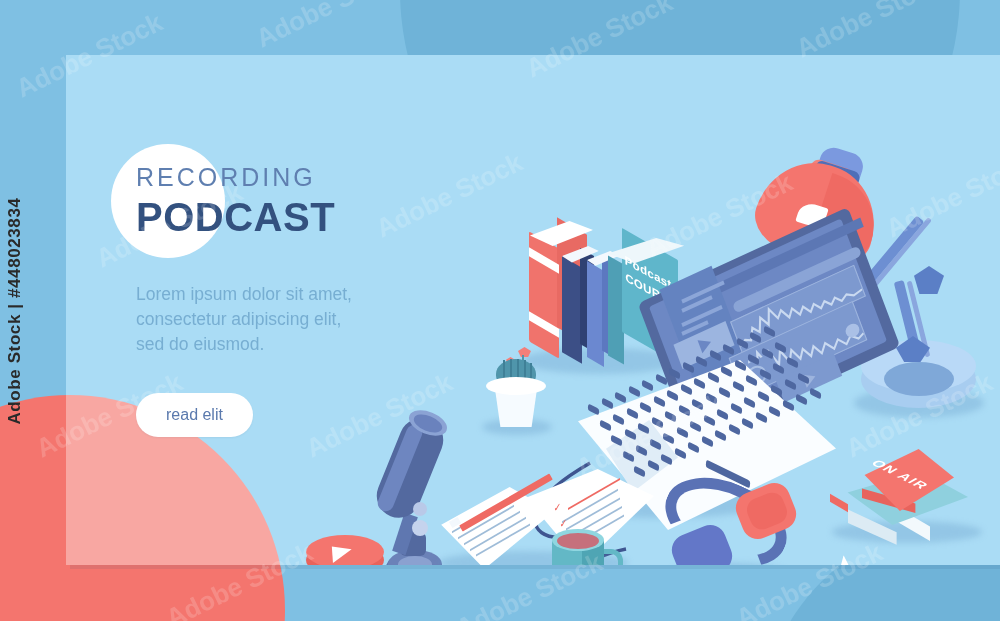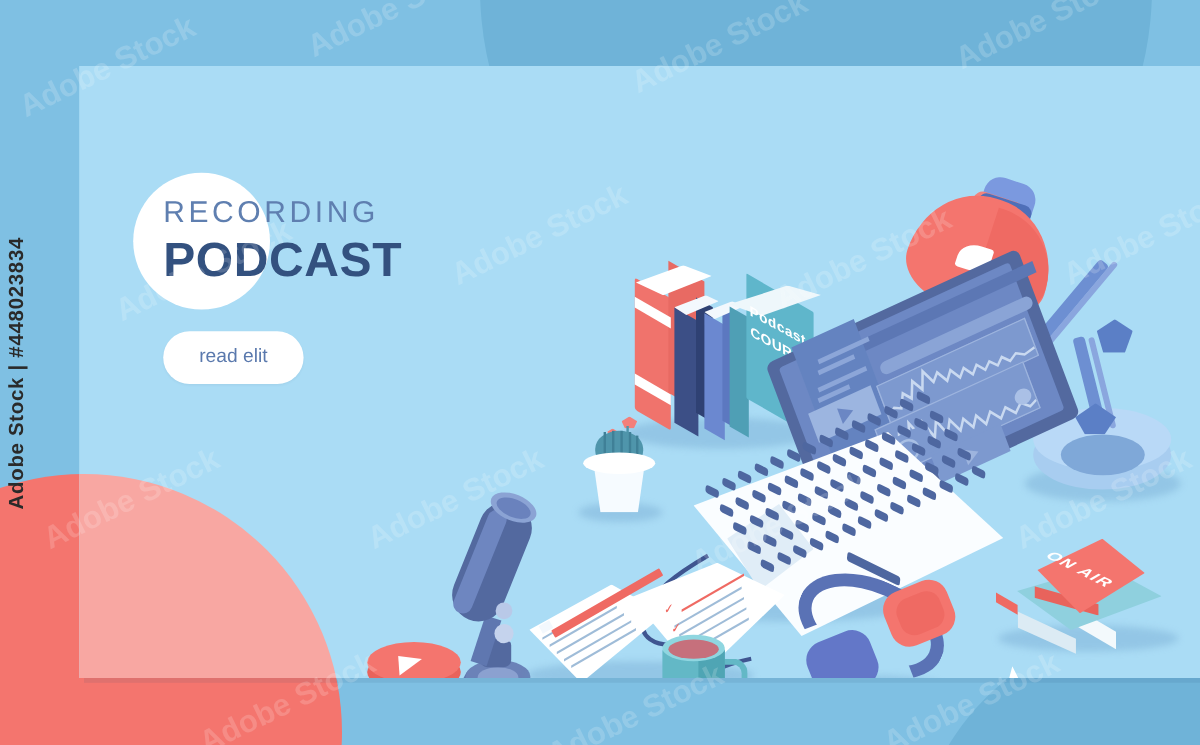--- a/index.html
+++ b/index.html
@@ -216,20 +216,21 @@
   <div class="bg-circle" id="circle-bottom-right"></div>
   <div class="bg-circle" id="circle-coral"></div>
 
   <div id="card">
     <div id="card-coral"></div>
 
     <div id="headline-blob"></div>
     <div id="txt">
       <div id="kicker">RECORDING</div>
       <div id="title">PODCAST</div>
+      <div id="lorem">Lorem ipsum dolor sit amet, consectetur adipiscing elit, sed do eiusmod.</div>
       <button id="cta">read elit</button>
     </div>
 
     <div class="obj" id="lamp">
       <div class="shadow" style="left:98px;top:248px;width:130px;height:30px;"></div>
       <div id="lamp-base"></div>
       <div id="lamp-base-top"></div>
       <div id="lamp-base-in"></div>
       <div class="arm" id="arm-low"></div>
       <div class="arm" id="arm-low2"></div>

